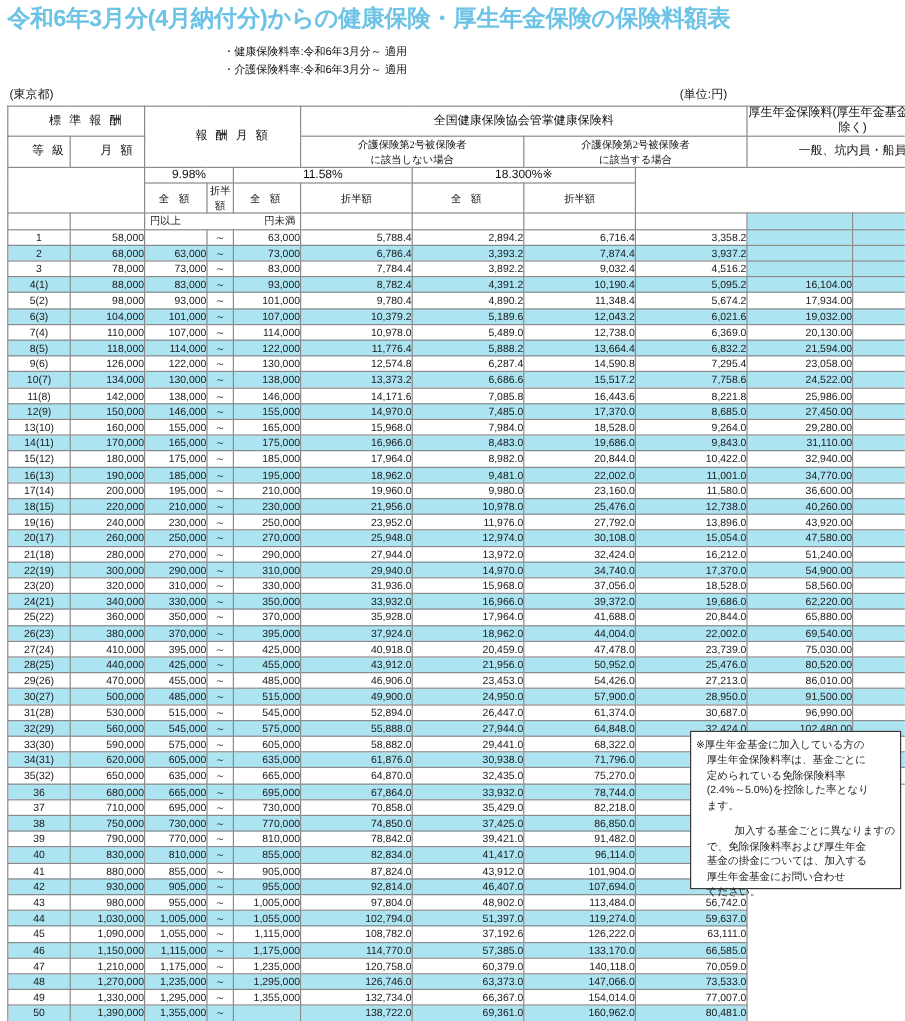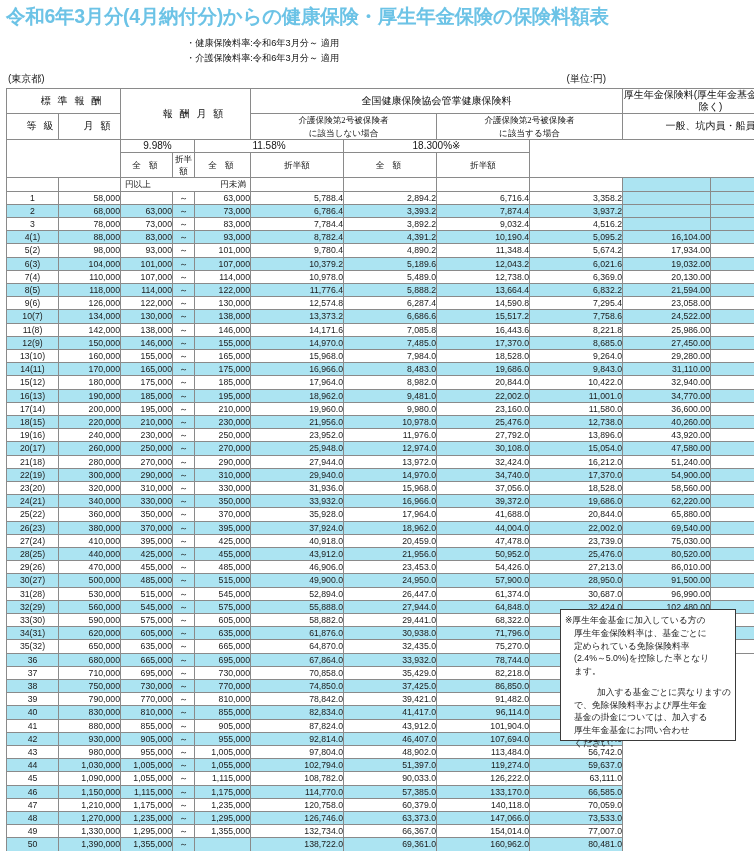--- a/index.html
+++ b/index.html
@@ -84,21 +84,21 @@
   col.c-amt{width:62px;}
   col.c-rlo{width:52px;}
   col.c-rmid{width:22px;}
   col.c-rhi{width:56px;}
   col.c-d{width:93px;}
   col.c-p{width:88px;}
 
   
   .sidenote{
     position:absolute;
-    left:560px;
+    left:575px;
     top:609px;
     width:176px;
     height:132px;
     border:1.2px solid #3a3a3a;
     background:#fff;
     box-sizing:border-box;
     padding:4px 4px 0 4px;
     font-size:8.8px;
     line-height:1.45;
   }
@@ -767,21 +767,21 @@
           <td class="num" style="border: none; background: rgb(255, 255, 255);"></td>
           <td class="num" style="border: none; background: rgb(255, 255, 255);"></td>
         </tr>
         <tr>
           <td class="ctr">45</td>
           <td class="num">1,090,000</td>
           <td class="rng-l">1,055,000</td>
           <td class="rng-m">～</td>
           <td class="rng-r">1,115,000</td>
           <td class="num">108,782.0</td>
-          <td class="num">90,033.0</td>
+          <td class="num">37,192.6</td>
           <td class="num">126,222.0</td>
           <td class="num">63,111.0</td>
           <td class="num" style="border: none; background: rgb(255, 255, 255);"></td>
           <td class="num" style="border: none; background: rgb(255, 255, 255);"></td>
         </tr>
         <tr class="alt">
           <td class="ctr">46</td>
           <td class="num">1,150,000</td>
           <td class="rng-l">1,115,000</td>
           <td class="rng-m">～</td>

